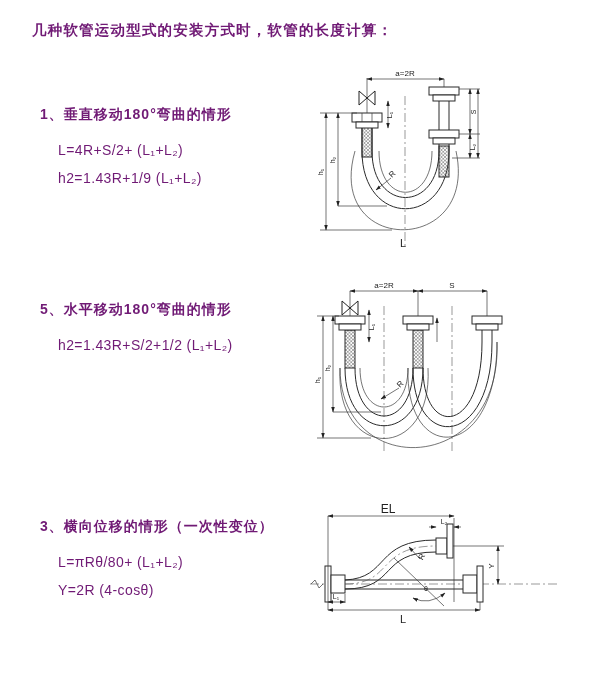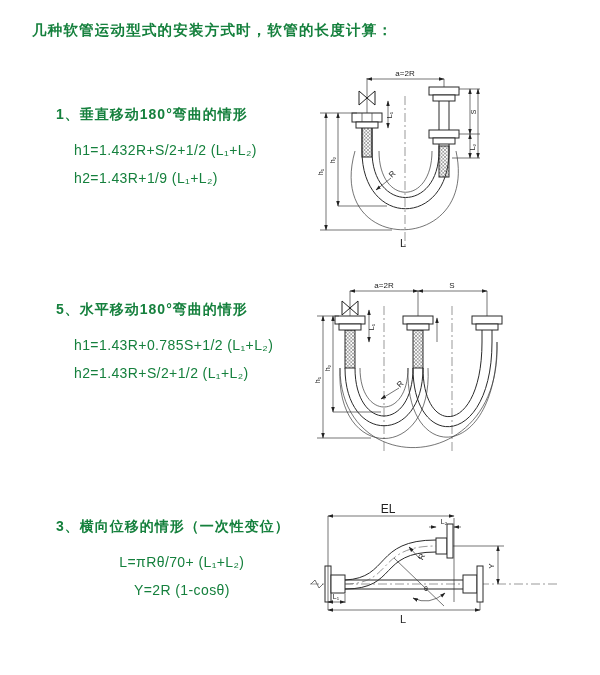--- a/index.html
+++ b/index.html
@@ -3,38 +3,38 @@
 <meta charset="utf-8">
 <style>
   html,body{margin:0;padding:0;background:#e8e8e8;}
   .page{
     position:relative;
     width:600px;height:675px;
     background:#ffffff;
     border-right:1px solid #c9c9c9;
     border-bottom:1px solid #c9c9c9;
     font-family:"Liberation Sans","DejaVu Sans",sans-serif;
-    color:#15803d;
+    color:#701a75;
     overflow:hidden;
   }
   .title{
     position:absolute;left:32px;top:21px;
     font-size:14.5px;font-weight:700;letter-spacing:1.2px;
   }
-  .section{position:absolute;left:56px;}
+  .section{position:absolute;left:40px;}
   .section .heading{
     font-size:14px;font-weight:700;letter-spacing:1px;margin-bottom:13px;
   }
   .section .formula{
     font-size:14px;font-weight:400;letter-spacing:.4px;
     margin-left:18px;height:27.5px;line-height:27.5px;
   }
   #sec1{top:106px;}
   #sec2{top:301px;}
-  #sec3{top:518px;text-align:center;}
+  #sec3{top:518px;}
   svg{position:absolute;overflow:visible;}
   #d1{left:312px;top:66px;}
   #d2{left:311px;top:280px;}
   #d3{left:308px;top:502px;}
   svg text{font-family:"Liberation Sans","DejaVu Sans",sans-serif;fill:#222;}
   .dimtxt{font-size:8px;}
   .dimtxt-sm{font-size:7px;}
   .biglbl{font-size:11px;}
   .line{stroke:#2a2a2a;stroke-width:1;fill:none;}
   .thin{stroke:#3a3a3a;stroke-width:.7;fill:none;}
@@ -45,34 +45,33 @@
 </style>
 </head>
 <body>
 
 <div class="page">
 
   <div class="title">几种软管运动型式的安装方式时，软管的长度计算：</div>
 
   <div class="section" id="sec1">
     <div class="heading">1、垂直移动180°弯曲的情形</div>
-    <div class="formula">h1=1.432R+S/2+1/2 (L₁+L₂)</div>
+    <div class="formula">L=4R+S/2+ (L₁+L₂)</div>
     <div class="formula">h2=1.43R+1/9 (L₁+L₂)</div>
   </div>
 
   <div class="section" id="sec2">
     <div class="heading">5、水平移动180°弯曲的情形</div>
-    <div class="formula">h1=1.43R+0.785S+1/2 (L₁+L₂)</div>
     <div class="formula">h2=1.43R+S/2+1/2 (L₁+L₂)</div>
   </div>
 
   <div class="section" id="sec3">
     <div class="heading">3、横向位移的情形（一次性变位）</div>
-    <div class="formula">L=πRθ/70+ (L₁+L₂)</div>
-    <div class="formula">Y=2R (1-cosθ)</div>
+    <div class="formula">L=πRθ/80+ (L₁+L₂)</div>
+    <div class="formula">Y=2R (4-cosθ)</div>
   </div>
 
   <svg id="d1" width="272" height="192" viewBox="0 0 272 192">
     <defs>
       <pattern id="braid" width="3.5" height="3.5" patternUnits="userSpaceOnUse">
         <path d="M0,3.5 L3.5,0 M0,0 L3.5,3.5" stroke="#555" stroke-width="0.5"></path>
       </pattern>
       <marker id="arr" viewBox="0 0 10 10" refX="9" refY="5" markerWidth="8" markerHeight="8" orient="auto-start-reverse">
         <path d="M0,1.8 L10,5 L0,8.2 z" fill="#222"></path>
       </marker>

